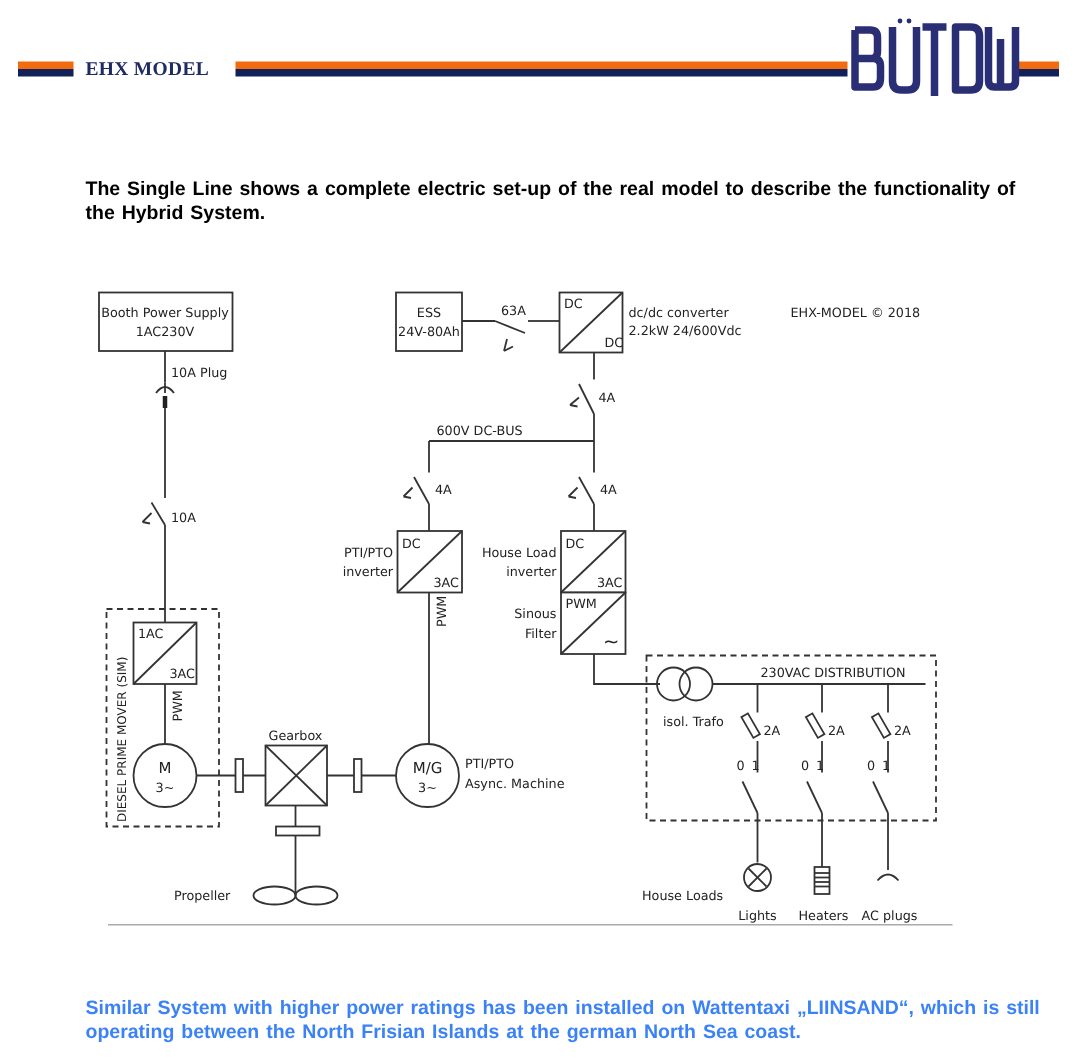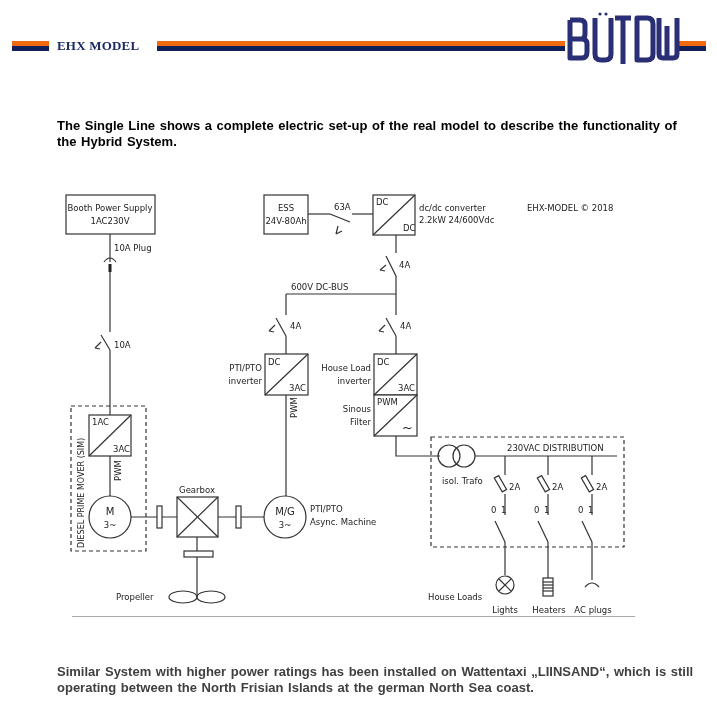--- a/index.html
+++ b/index.html
@@ -3,21 +3,21 @@
 <meta charset="utf-8">
 <style>
   html, body { margin: 0; padding: 0; background: #ffffff; }
   body { width: 717px; height: 705px; position: relative; overflow: hidden; font-family: "Liberation Sans", sans-serif; }
   .bar { position: absolute; height: 10px; }
   .bar .o { height: 5px; background: #f26b0f; }
   .bar .n { height: 5px; background: #12205a; }
   .hdr-title { position: absolute; left: 57px; top: 38px; font-weight: bold; font-size: 13px; color: #1d2a63; font-family: Liberation Serif, serif; letter-spacing: 0.2px; text-align: center; }
   .logo { position: absolute; left: 565px; top: 12px; width: 115px; height: 52px; }
   .intro { position: absolute; left: 57px; top: 118px; width: 630px; font-size: 13px; font-weight: bold; color: #000000; line-height: 16px; font-family: "Liberation Sans", sans-serif; word-spacing: 1px; }
-  .outro { position: absolute; left: 57px; top: 664px; width: 640px; font-size: 13px; font-weight: bold; color: #404040; line-height: 16px; font-family: "Liberation Sans", sans-serif; word-spacing: 1px; }
+  .outro { position: absolute; left: 57px; top: 664px; width: 640px; font-size: 13px; font-weight: bold; color: #3b82f6; line-height: 16px; font-family: "Liberation Sans", sans-serif; word-spacing: 1px; }
   svg.diagram { position: absolute; left: 0; top: 0; }
   svg.diagram text { font-family: "DejaVu Sans", sans-serif; font-size: 8.5px; fill: #222; }
   .ln { stroke: #333; stroke-width: 1.2; fill: none; }
   .box { stroke: #333; stroke-width: 1.2; fill: #fff; }
   .dash { stroke: #333; stroke-width: 1.2; fill: none; stroke-dasharray: 4 3; }
 </style>
 </head>
 <body>
 
 <div class="bar" style="left:12px; top:41px; width:37px;">

